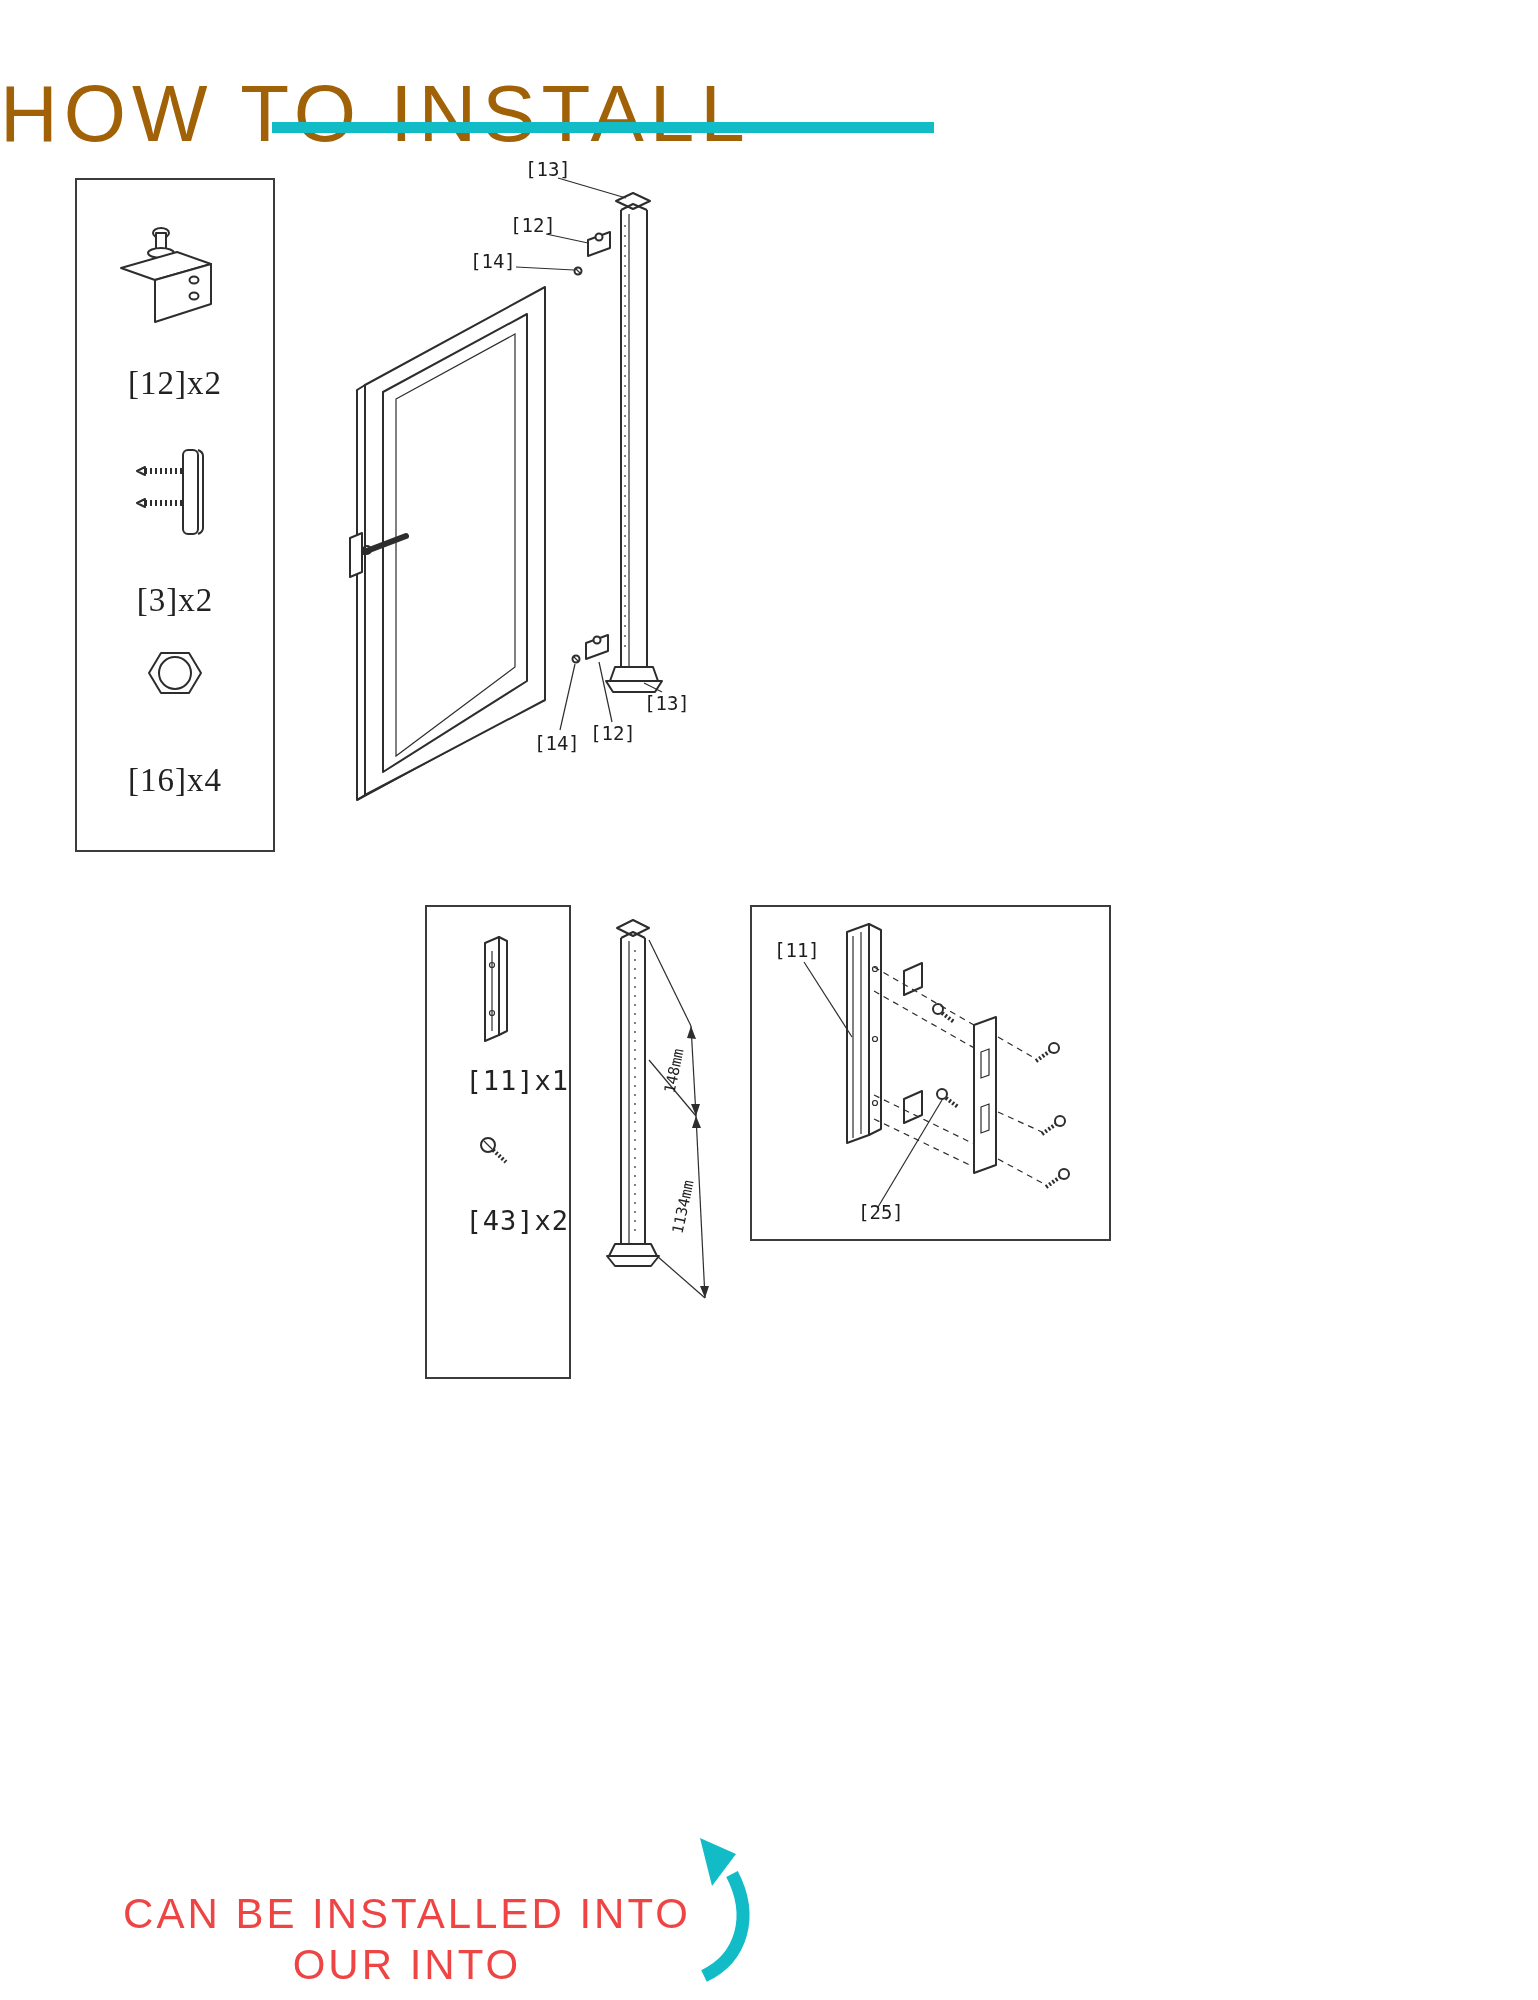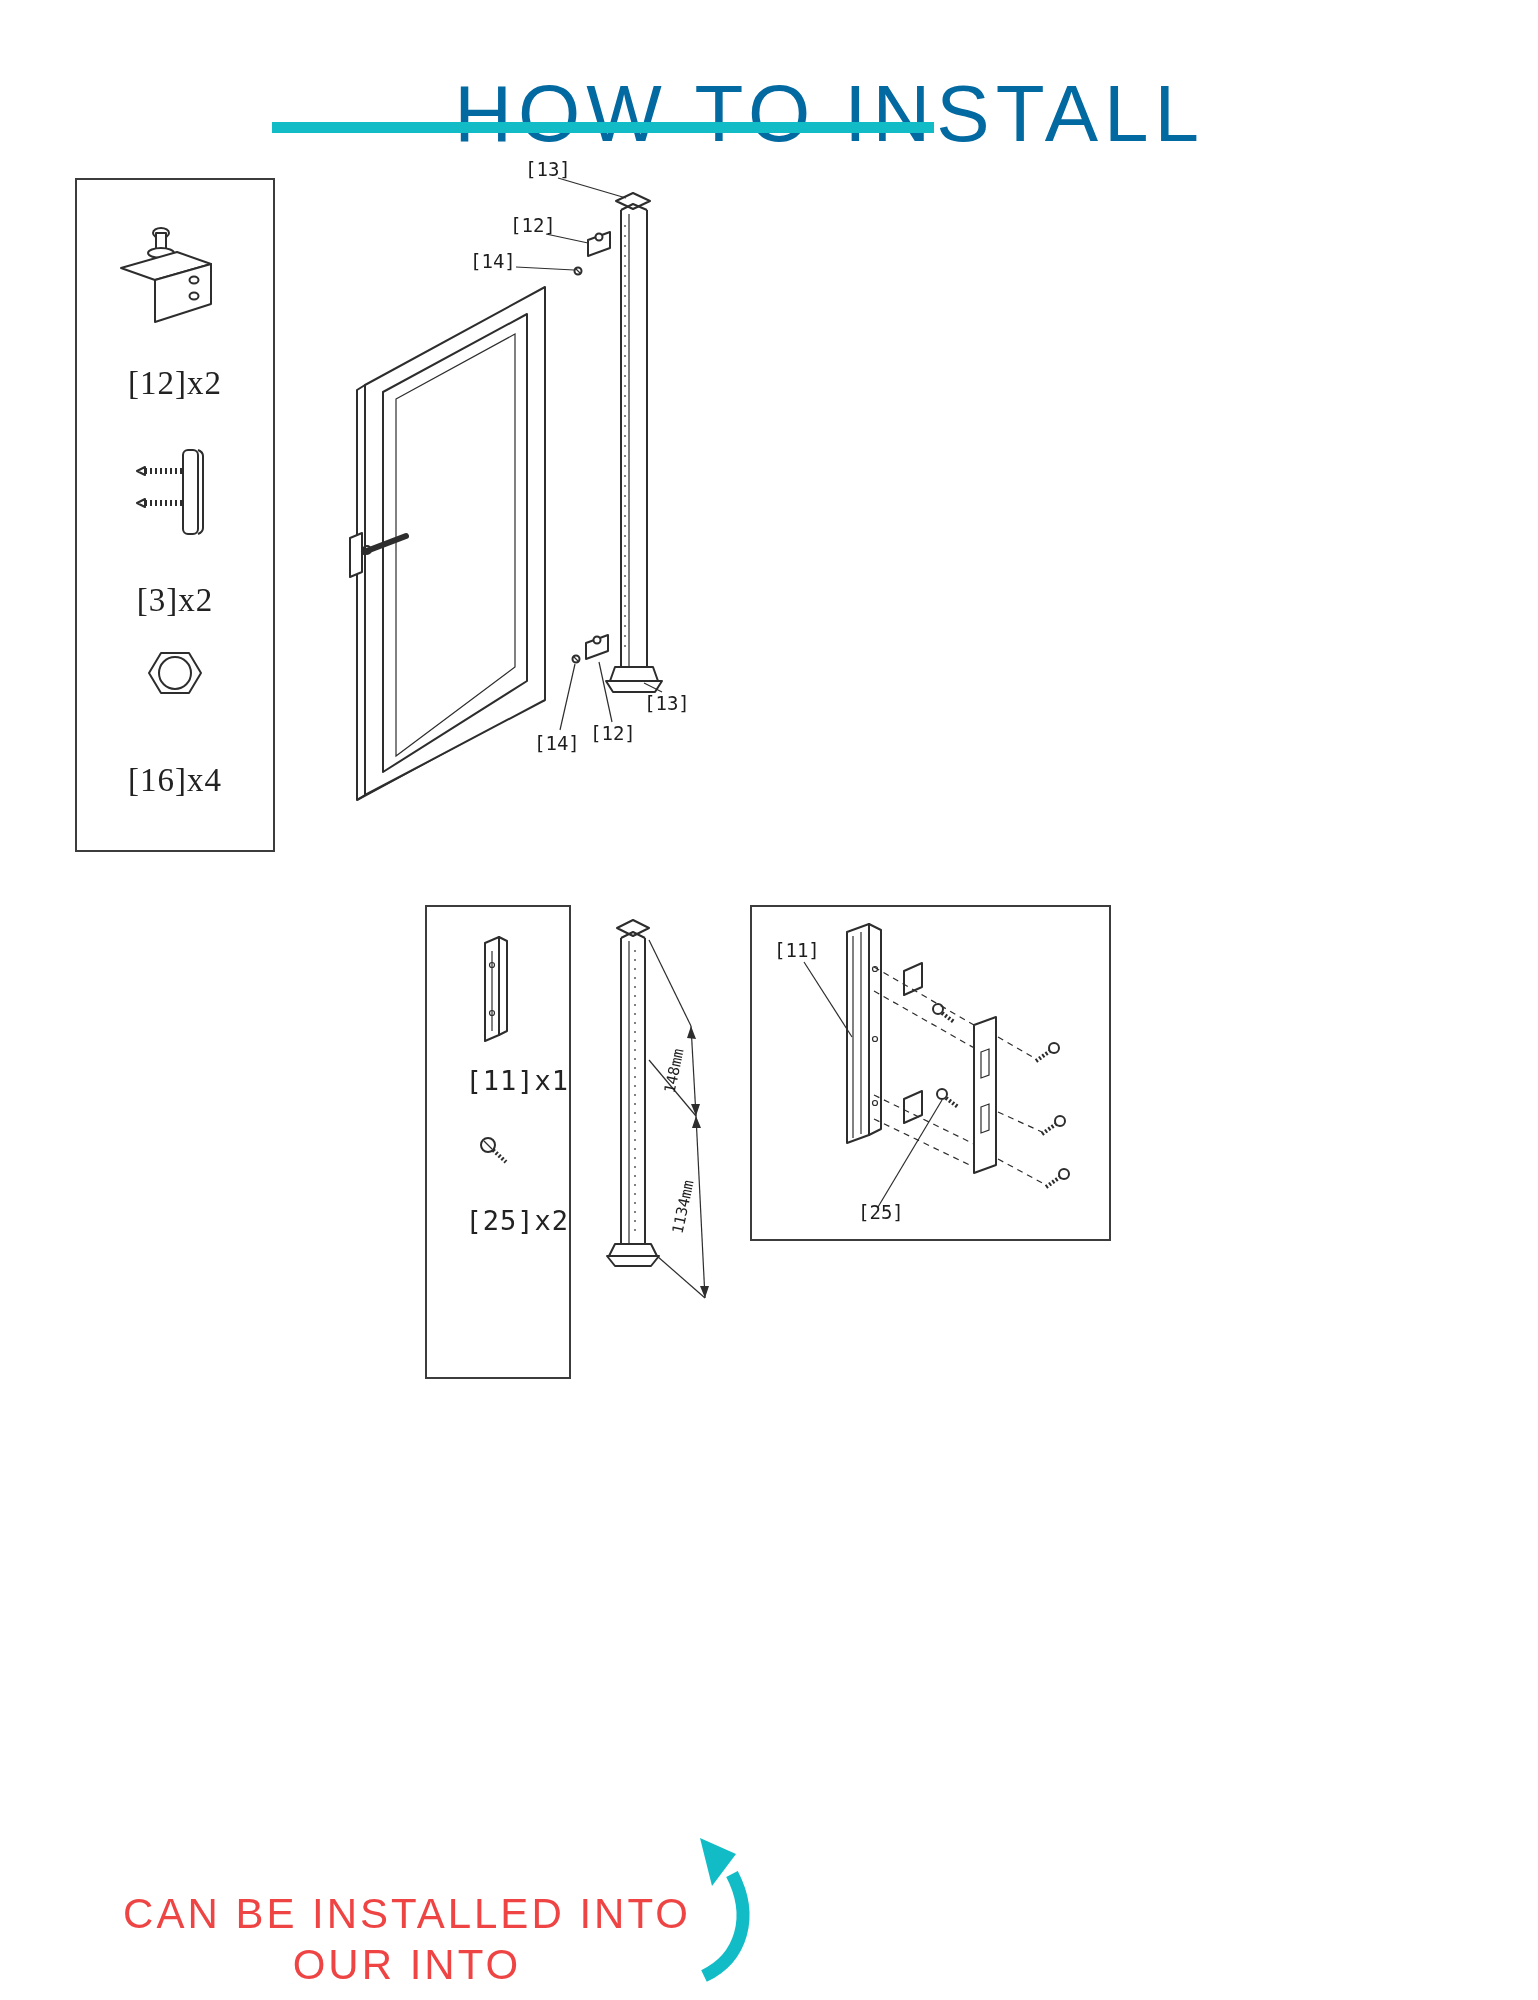--- a/index.html
+++ b/index.html
@@ -6,23 +6,23 @@
   .page{
     position:relative;
     width:1538px;height:2000px;
     background:#ffffff;
     font-family:"Liberation Sans",sans-serif;
     color:#1e1e1e;
     overflow:hidden;
   }
   .page-title{
     position:absolute;left:0;top:14px;width:1205px;
-    text-align:right;
+    text-align:left;
     font-size:80px;font-weight:300;letter-spacing:6px;
-    color:#0369a1;
+    color:#a16207;
   }
   .title-underline{
     position:absolute;left:272px;top:122px;width:662px;height:11px;
   }
   .part-box{
     position:absolute;border:2px solid #3c3c3c;background:#fff;
   }
   .cad{
     font-family:"DejaVu Sans Mono",monospace;
     color:#222;
@@ -156,21 +156,21 @@
       <circle class="lnthin" cx="39" cy="30" r="2.5"></circle>
       <circle class="lnthin" cx="39" cy="78" r="2.5"></circle>
     </svg>
     <div class="box-label-sm cad" style="top:158px;">[11]x1</div>
 
     <svg style="left:45px;top:225px;" width="50" height="40" viewBox="0 0 50 40">
       <circle class="ln fillw" cx="16" cy="13" r="7"></circle>
       <line class="lnthin" x1="12" y1="9" x2="20" y2="17"></line>
       <line class="threadsm" x1="21" y1="18" x2="34" y2="30"></line>
     </svg>
-    <div class="box-label-sm cad" style="top:298px;">[25]x2</div>
+    <div class="box-label-sm cad" style="top:298px;">[43]x2</div>
   </div>
 
   <svg style="left:595px;top:908px;" width="160" height="400" viewBox="0 0 160 400">
     <polygon class="ln fillw" points="22,20 38,12 54,20 38,28"></polygon>
     <line class="ln" x1="26" y1="30" x2="26" y2="336"></line>
     <line class="lnthin" x1="34" y1="33" x2="34" y2="338"></line>
     <line class="ln" x1="50" y1="30" x2="50" y2="336"></line>
     <polyline class="ln" points="26,30 38,24 50,30"></polyline>
     <line class="lnthin" x1="40" y1="42" x2="40" y2="328" stroke-dasharray="2 7"></line>
     <polygon class="ln fillw" points="20,336 56,336 62,348 14,348"></polygon>

